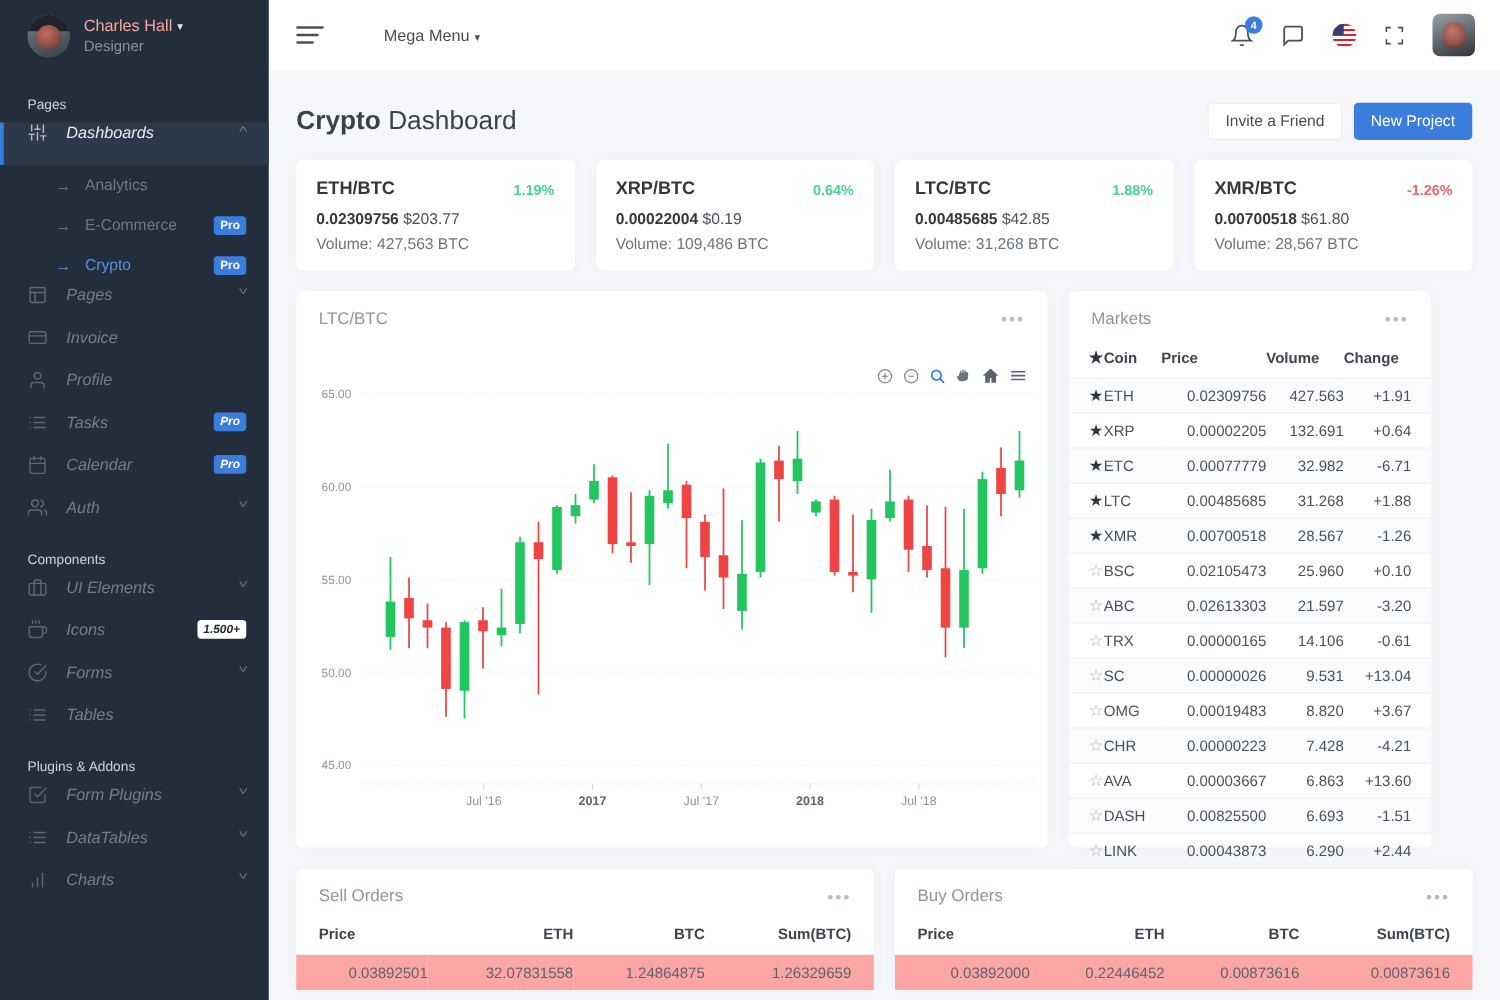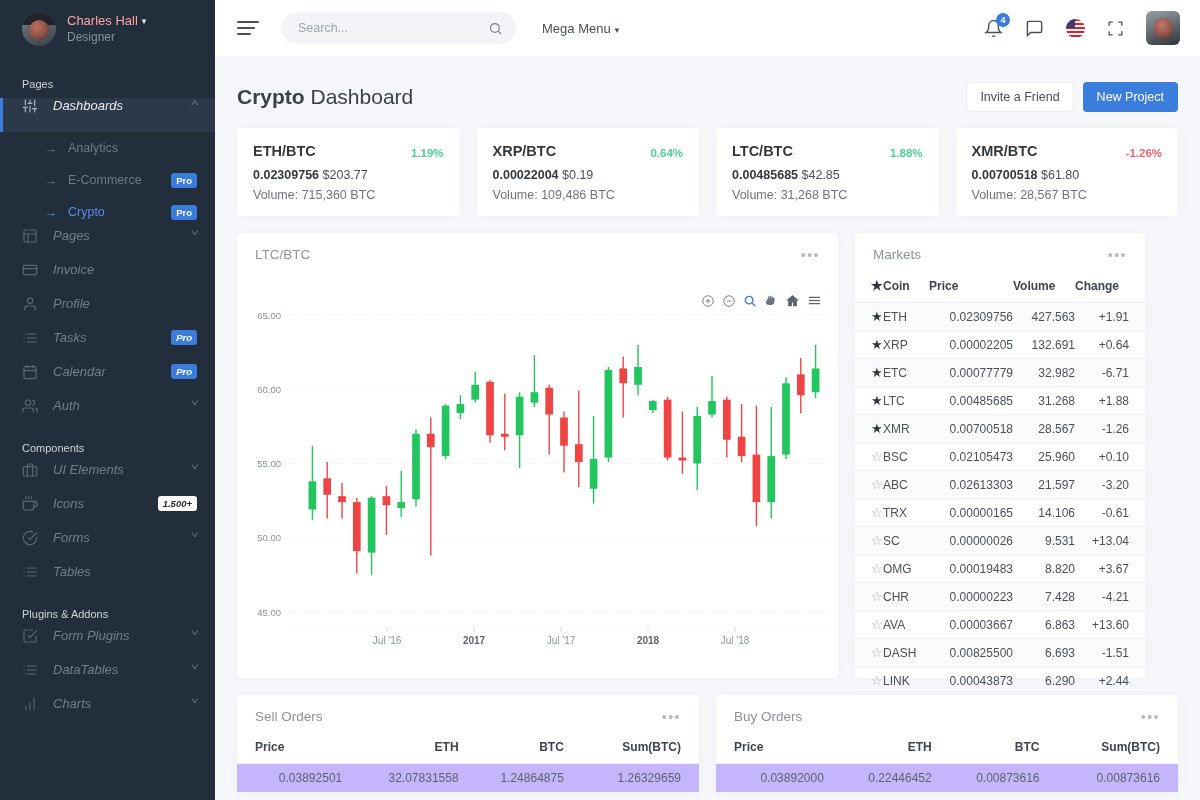--- a/index.html
+++ b/index.html
@@ -192,21 +192,21 @@
   
   .row3 { display: flex; gap: 17px; margin-top: 17px; }
   .order-card { flex: 1; }
   .ord-table th {
     font-size: 12px; font-weight: bold; color: #3f454c; text-align: right;
     padding: 6px 0 9px 0; border-bottom: 1px solid #eceef1;
   }
   .ord-table th:first-child { text-align: left; padding-left: 18px; }
   .ord-table td {
     font-size: 12px; color: #5d636b; text-align: right; padding: 7px 0;
-    background: #c4b5fd;
+    background: #fca5a5;
   }
   .ord-table td:last-child, .ord-table th:last-child { padding-right: 18px; }
 </style>
 </head>
 <body>
 
 <div class="app">
 
   <aside class="sidebar">
 
@@ -399,27 +399,20 @@
       </div>
   </aside>
 
   <div class="main">
 
     <div class="navbar">
       <div class="hamburger">
         <span></span>
           <span></span>
           <span></span>
-      </div>
-      <div class="search-wrap">
-        <input type="text" placeholder="Search..." style="">
-        <svg width="15" height="15" viewBox="0 0 24 24" fill="none" stroke="#7d858e" stroke-width="2">
-          <circle cx="11" cy="11" r="7"></circle>
-            <line x1="16.5" y1="16.5" x2="21" y2="21"></line>
-        </svg>
       </div>
       <div class="mega">
         <span>Mega Menu</span><span class="c">▾</span>
       </div>
 
       <div class="nav-right">
         <div class="nbtn">
           <svg width="19" height="19" viewBox="0 0 24 24" fill="none" stroke="#495057" stroke-width="1.8">
             <path d="M18 8a6 6 0 0 0-12 0c0 7-3 9-3 9h18s-3-2-3-9"></path>
               <path d="M13.7 21a2 2 0 0 1-3.4 0"></path>
@@ -455,21 +448,21 @@
         </div>
       </div>
 
       <div class="stats" id="stats-root">
           <div class="stat">
             <div class="stat-top">
               <span class="stat-pair">ETH/BTC</span>
               <span class="stat-chg up">1.19%</span>
             </div>
             <div class="stat-price"><b>0.02309756</b> $203.77</div>
-            <div class="stat-vol">Volume: 715,360 BTC</div>
+            <div class="stat-vol">Volume: 427,563 BTC</div>
           </div>
           <div class="stat">
             <div class="stat-top">
               <span class="stat-pair">XRP/BTC</span>
               <span class="stat-chg up">0.64%</span>
             </div>
             <div class="stat-price"><b>0.00022004</b> $0.19</div>
             <div class="stat-vol">Volume: 109,486 BTC</div>
           </div>
           <div class="stat">

